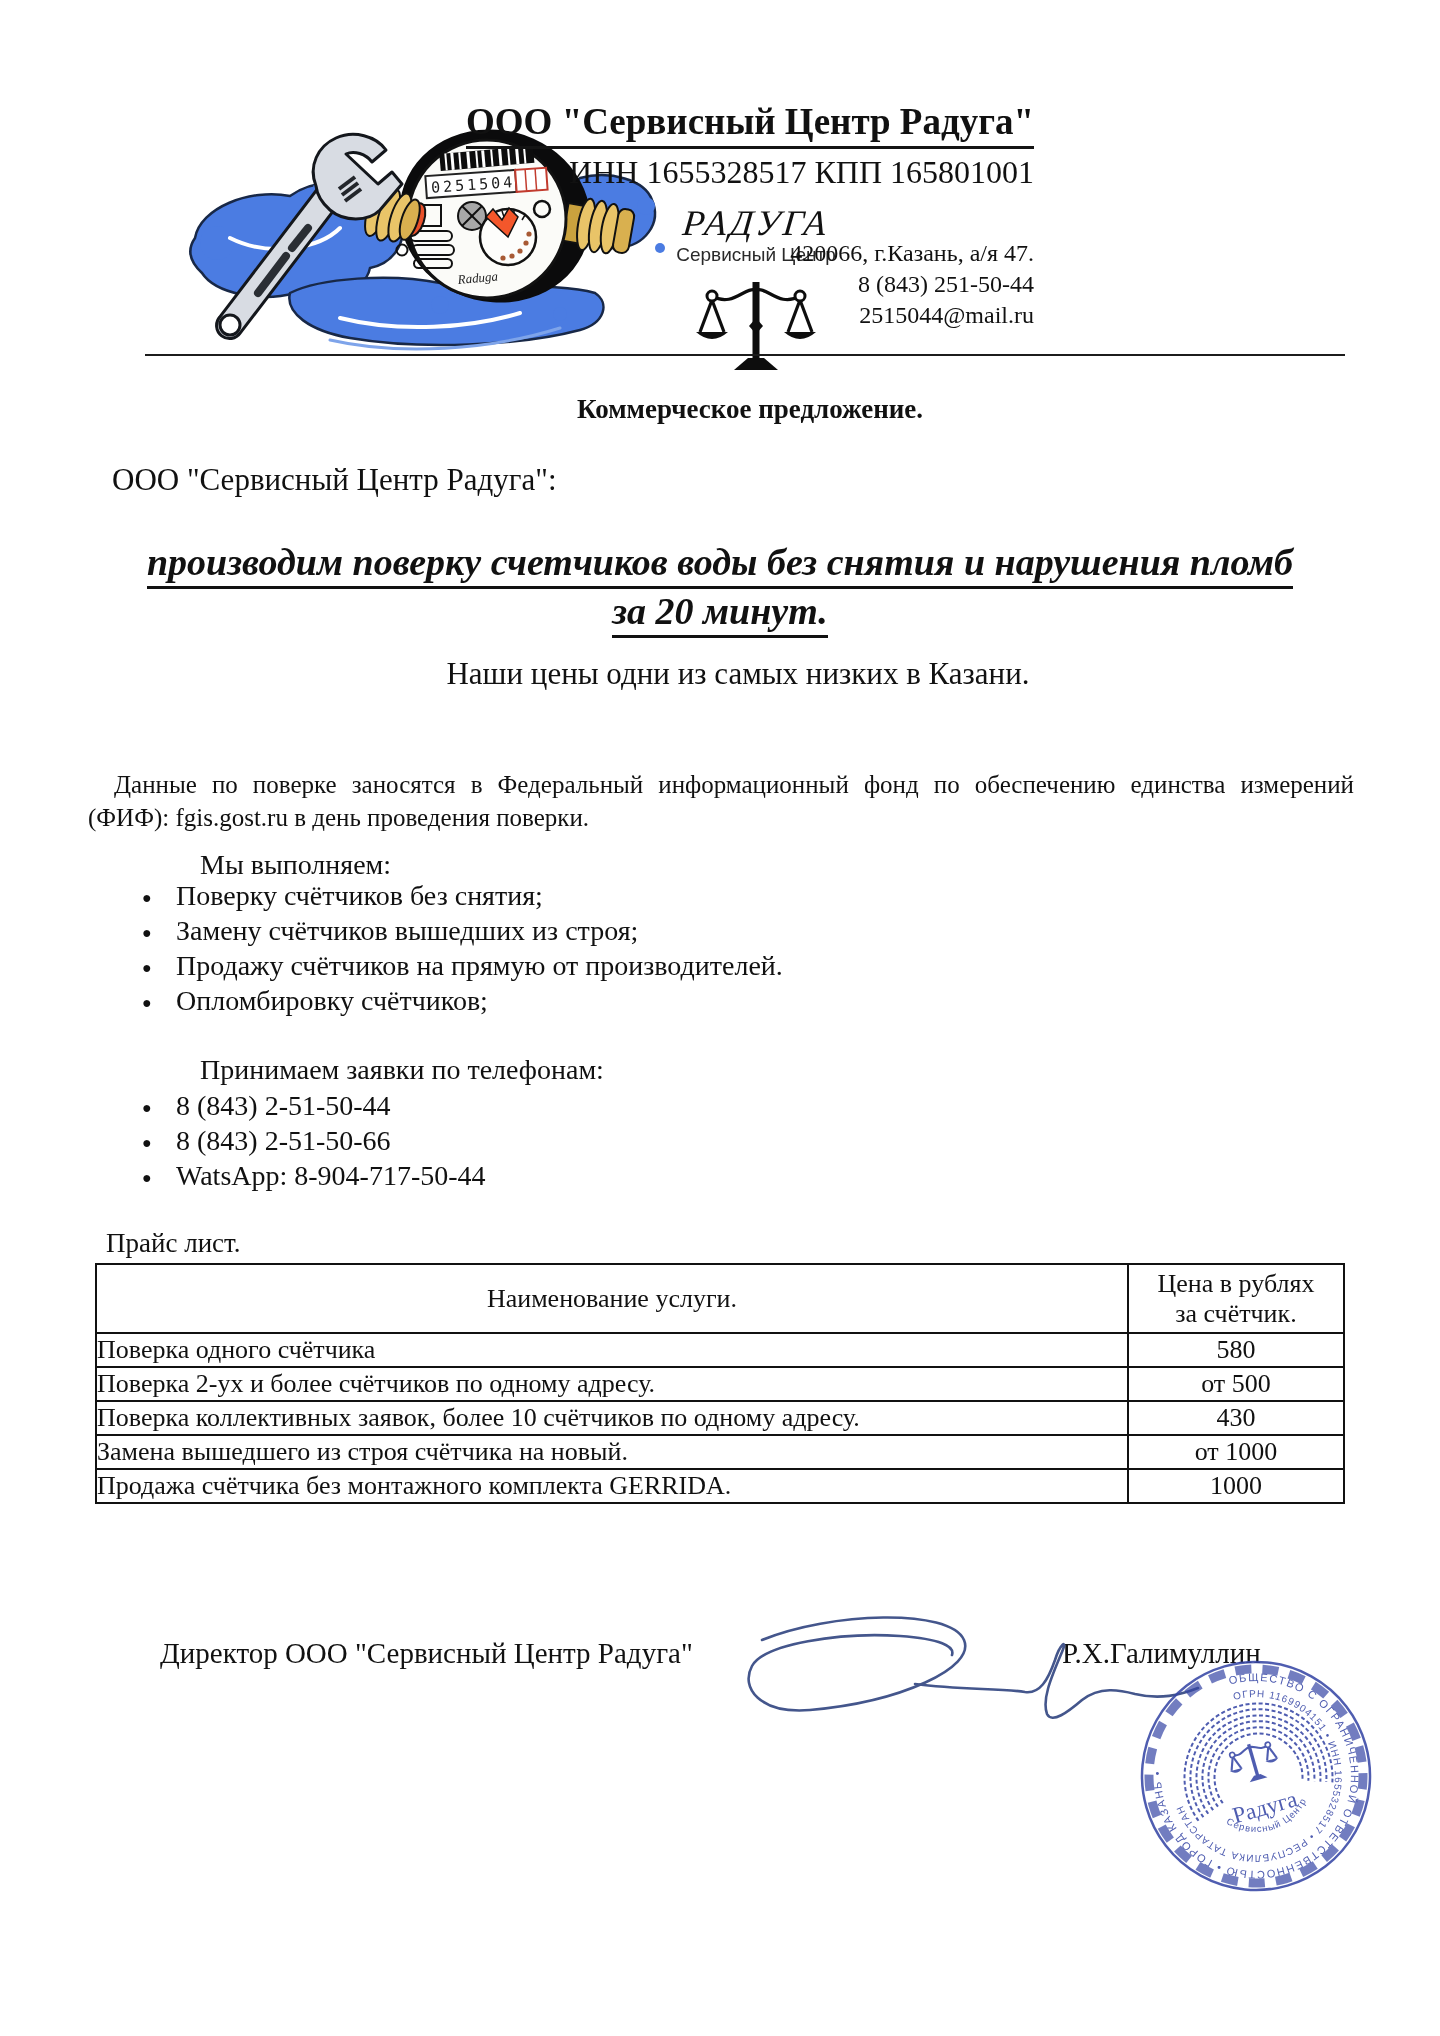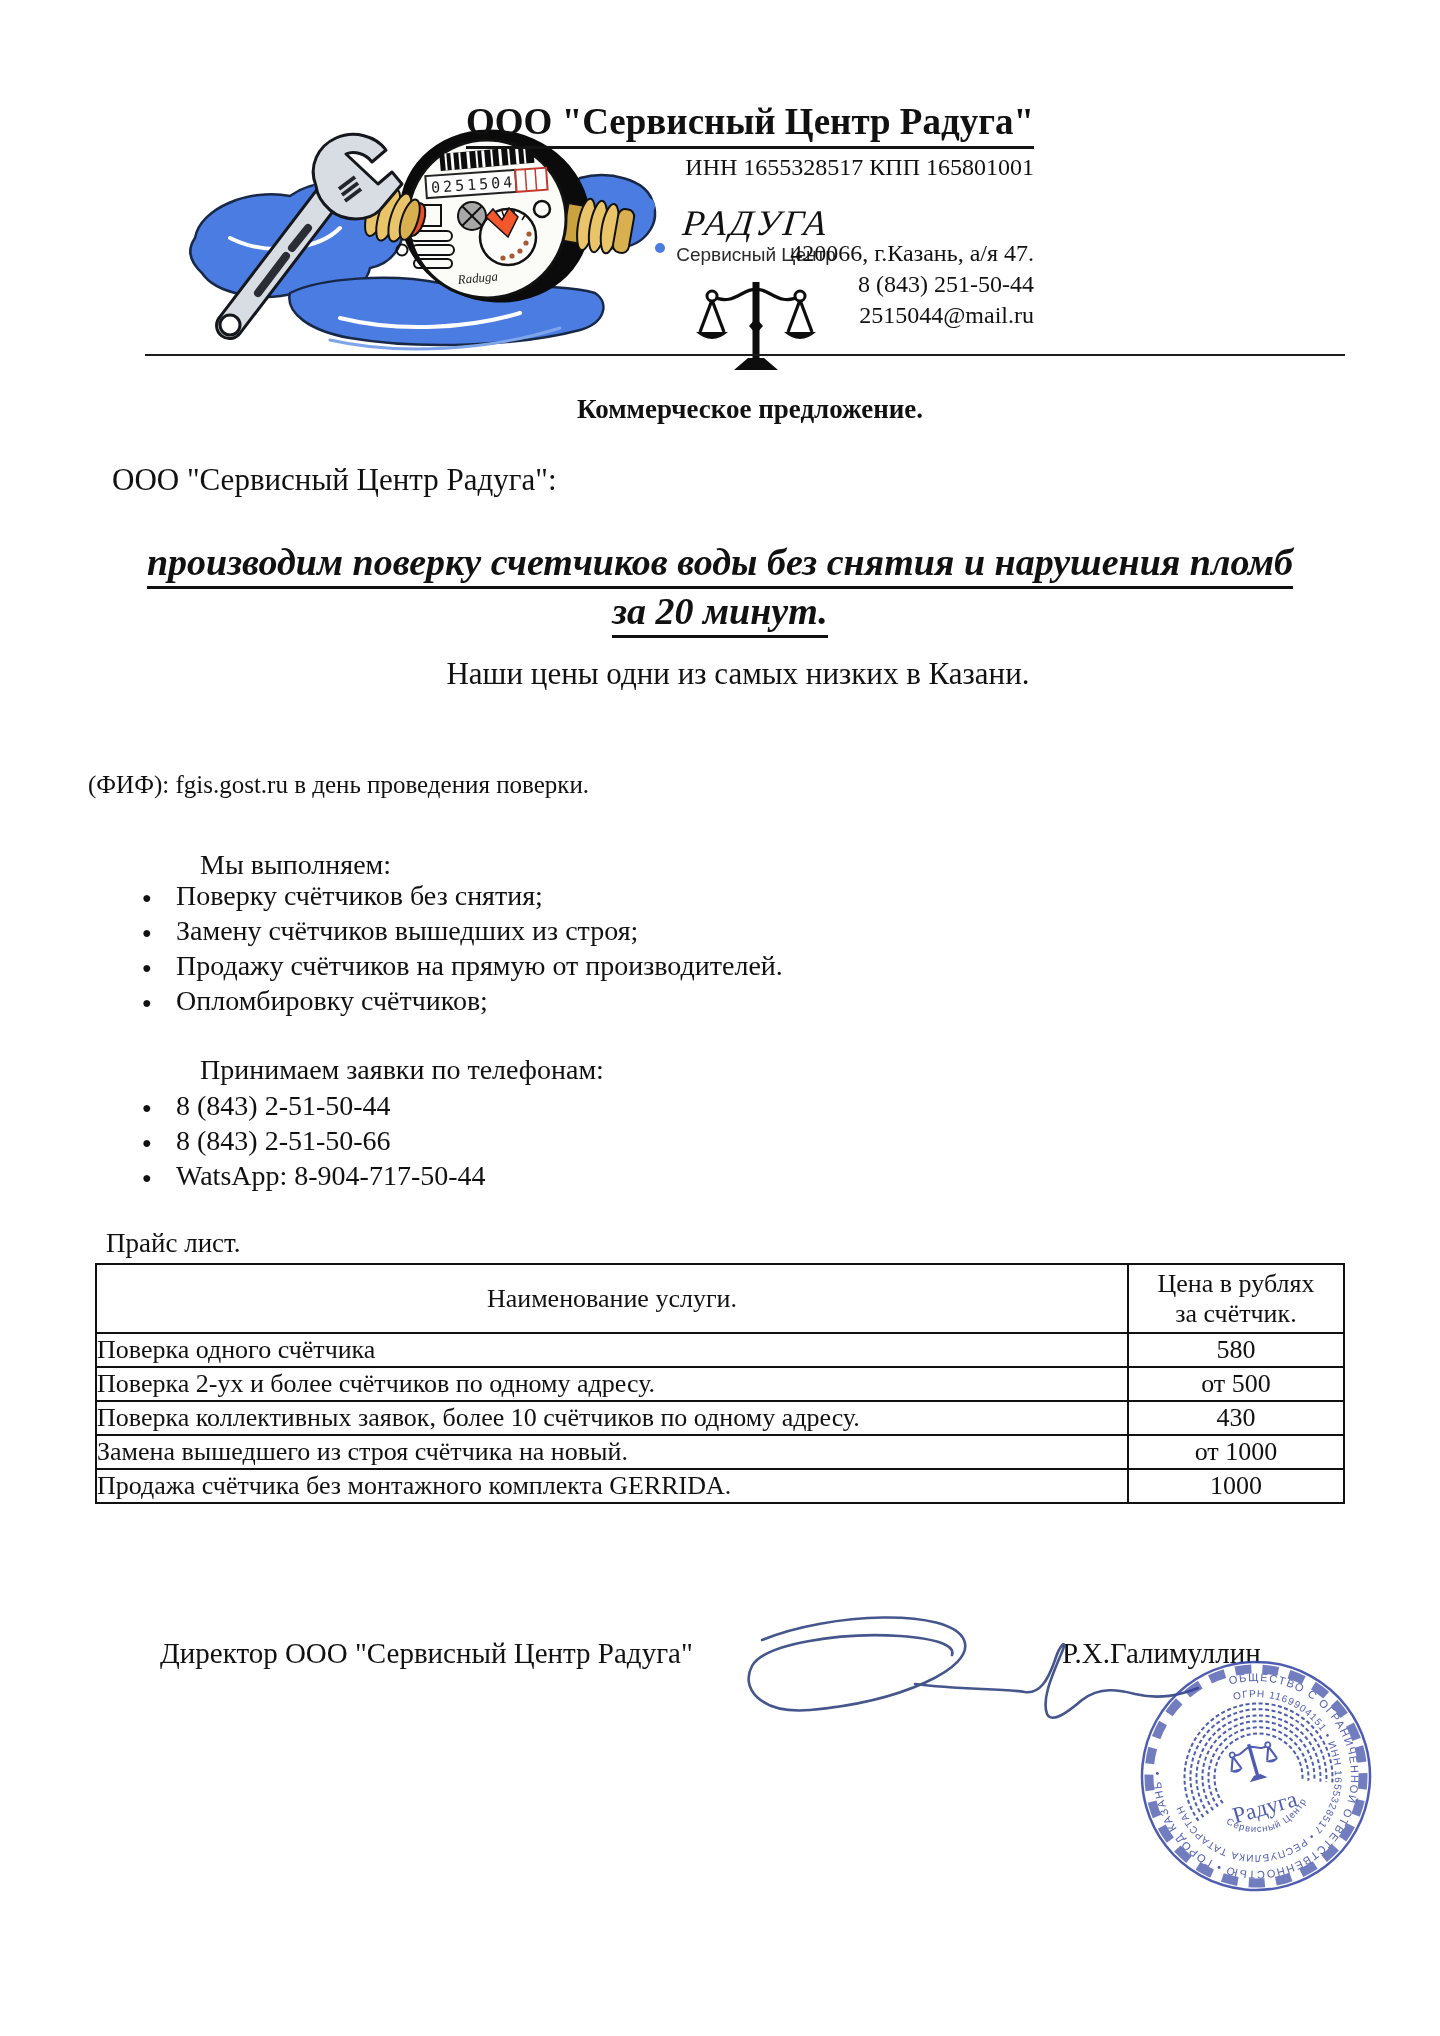--- a/index.html
+++ b/index.html
@@ -3,21 +3,21 @@
 <meta charset="utf-8">
 <style>
   html,body{margin:0;padding:0;background:#e8e8e8;}
   .page{position:relative;width:1440px;height:2036px;background:#ffffff;margin:0 auto;
         font-family:"Liberation Serif",serif;color:#111;overflow:hidden;}
   .abs{position:absolute;}
 
   
   .company-title{top:100px;left:420px;width:614px;text-align:right;font-size:37px;font-weight:bold;white-space:nowrap;}
   .company-title span{display:inline-block;border-bottom:3px solid #141414;padding-bottom:3px;}
-  .inn-line{top:154px;left:420px;width:614px;text-align:right;font-size:24px;}
+  .inn-line{top:154px;left:420px;width:614px;text-align:right;font-size:32px;}
   .addr-block{top:238px;left:632px;width:402px;text-align:right;font-size:24px;line-height:31px;}
   .brand-block{top:202px;left:648px;width:216px;text-align:center;}
   .brand-script{font-size:36px;font-style:italic;letter-spacing:3px;transform:skewX(-6deg);white-space:nowrap;}
   .brand-sub{font-family:"Liberation Sans",sans-serif;font-size:19px;color:#2a2a2a;margin-top:0px;}
   .brand-scales{margin-top:8px;}
   .divider{top:354px;left:145px;width:1200px;border-top:2px solid #1c1c1c;height:0;}
 
   
   .doc-title{top:394px;left:60px;width:1380px;text-align:center;font-size:27px;font-weight:bold;}
   .company-line{top:462px;left:112px;font-size:31px;}
@@ -191,20 +191,21 @@
   <div class="abs company-line">ООО "Сервисный Центр Радуга":</div>
 
   <div class="abs offer">
     <div><span class="uline">производим поверку счетчиков воды без снятия и нарушения пломб</span></div>
     <div><span class="uline">за 20 минут.</span></div>
   </div>
 
   <div class="abs prices-line">Наши цены одни из самых низких в Казани.</div>
 
   <div class="abs fif">
+    <div class="fif-l1">Данные по поверке заносятся в Федеральный информационный фонд по обеспечению единства измерений</div>
     <div>(ФИФ): fgis.gost.ru в день проведения поверки.</div>
   </div>
 
   <div class="abs list-heading we-heading">Мы выполняем:</div>
   <div class="abs bullet-list we-list">
     <div class="bullet-row"><span class="dot">●</span><span>Поверку счётчиков без снятия;</span></div>
     <div class="bullet-row"><span class="dot">●</span><span>Замену счётчиков вышедших из строя;</span></div>
     <div class="bullet-row"><span class="dot">●</span><span>Продажу счётчиков на прямую от производителей.</span></div>
     <div class="bullet-row"><span class="dot">●</span><span>Опломбировку счётчиков;</span></div>
   </div>

